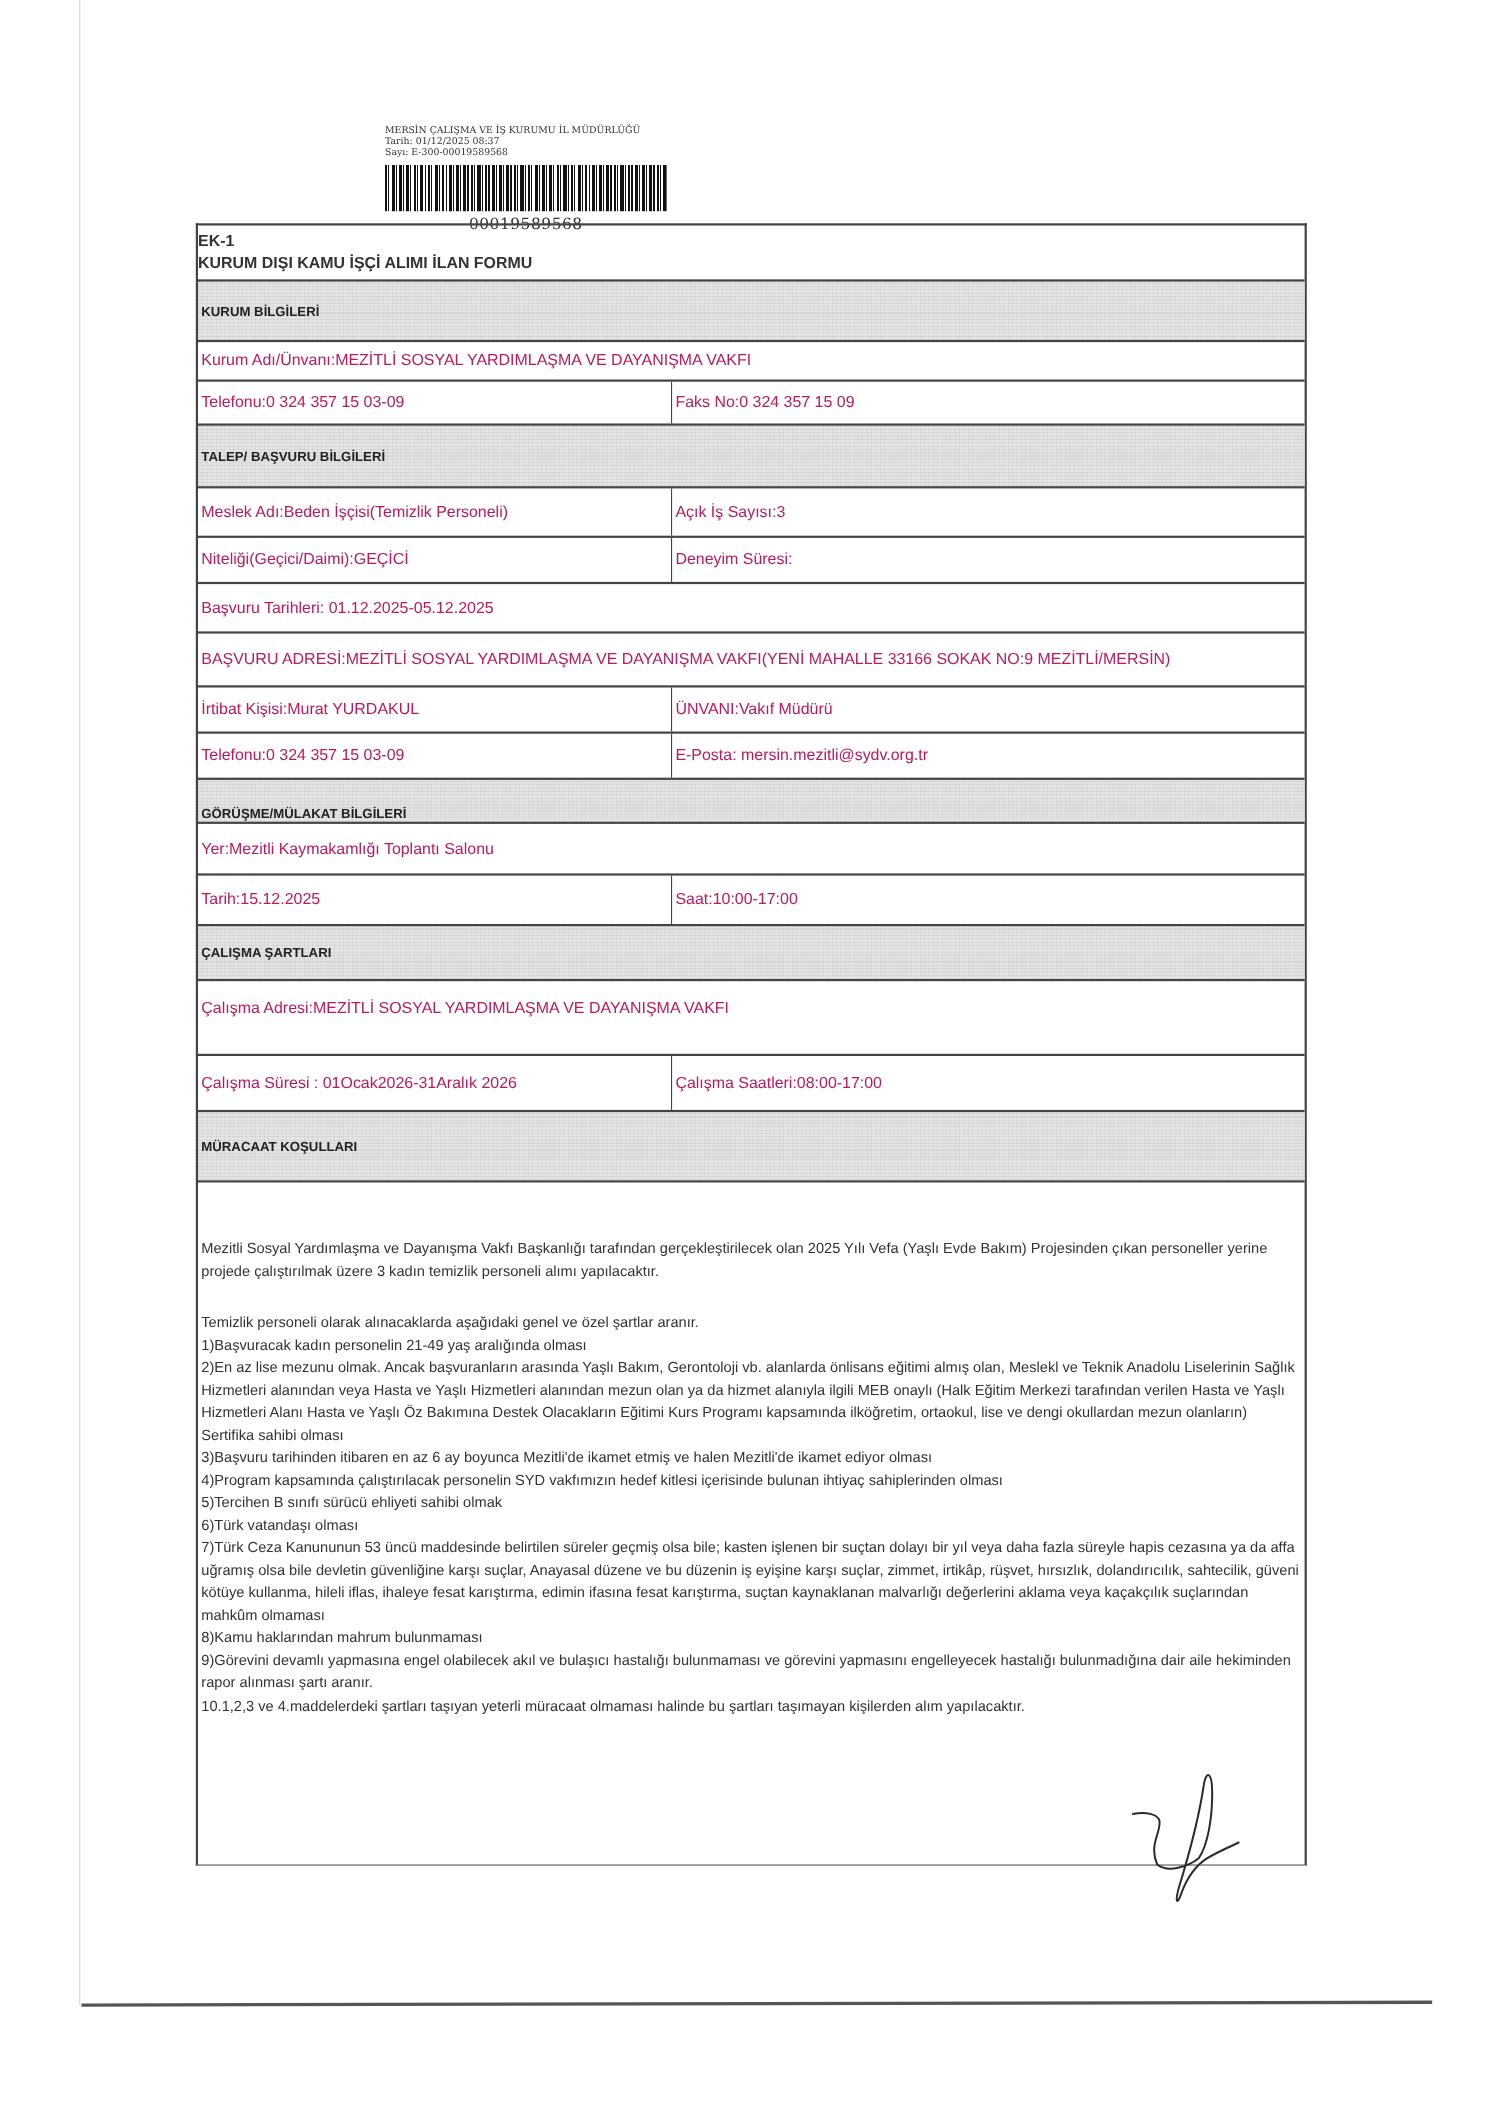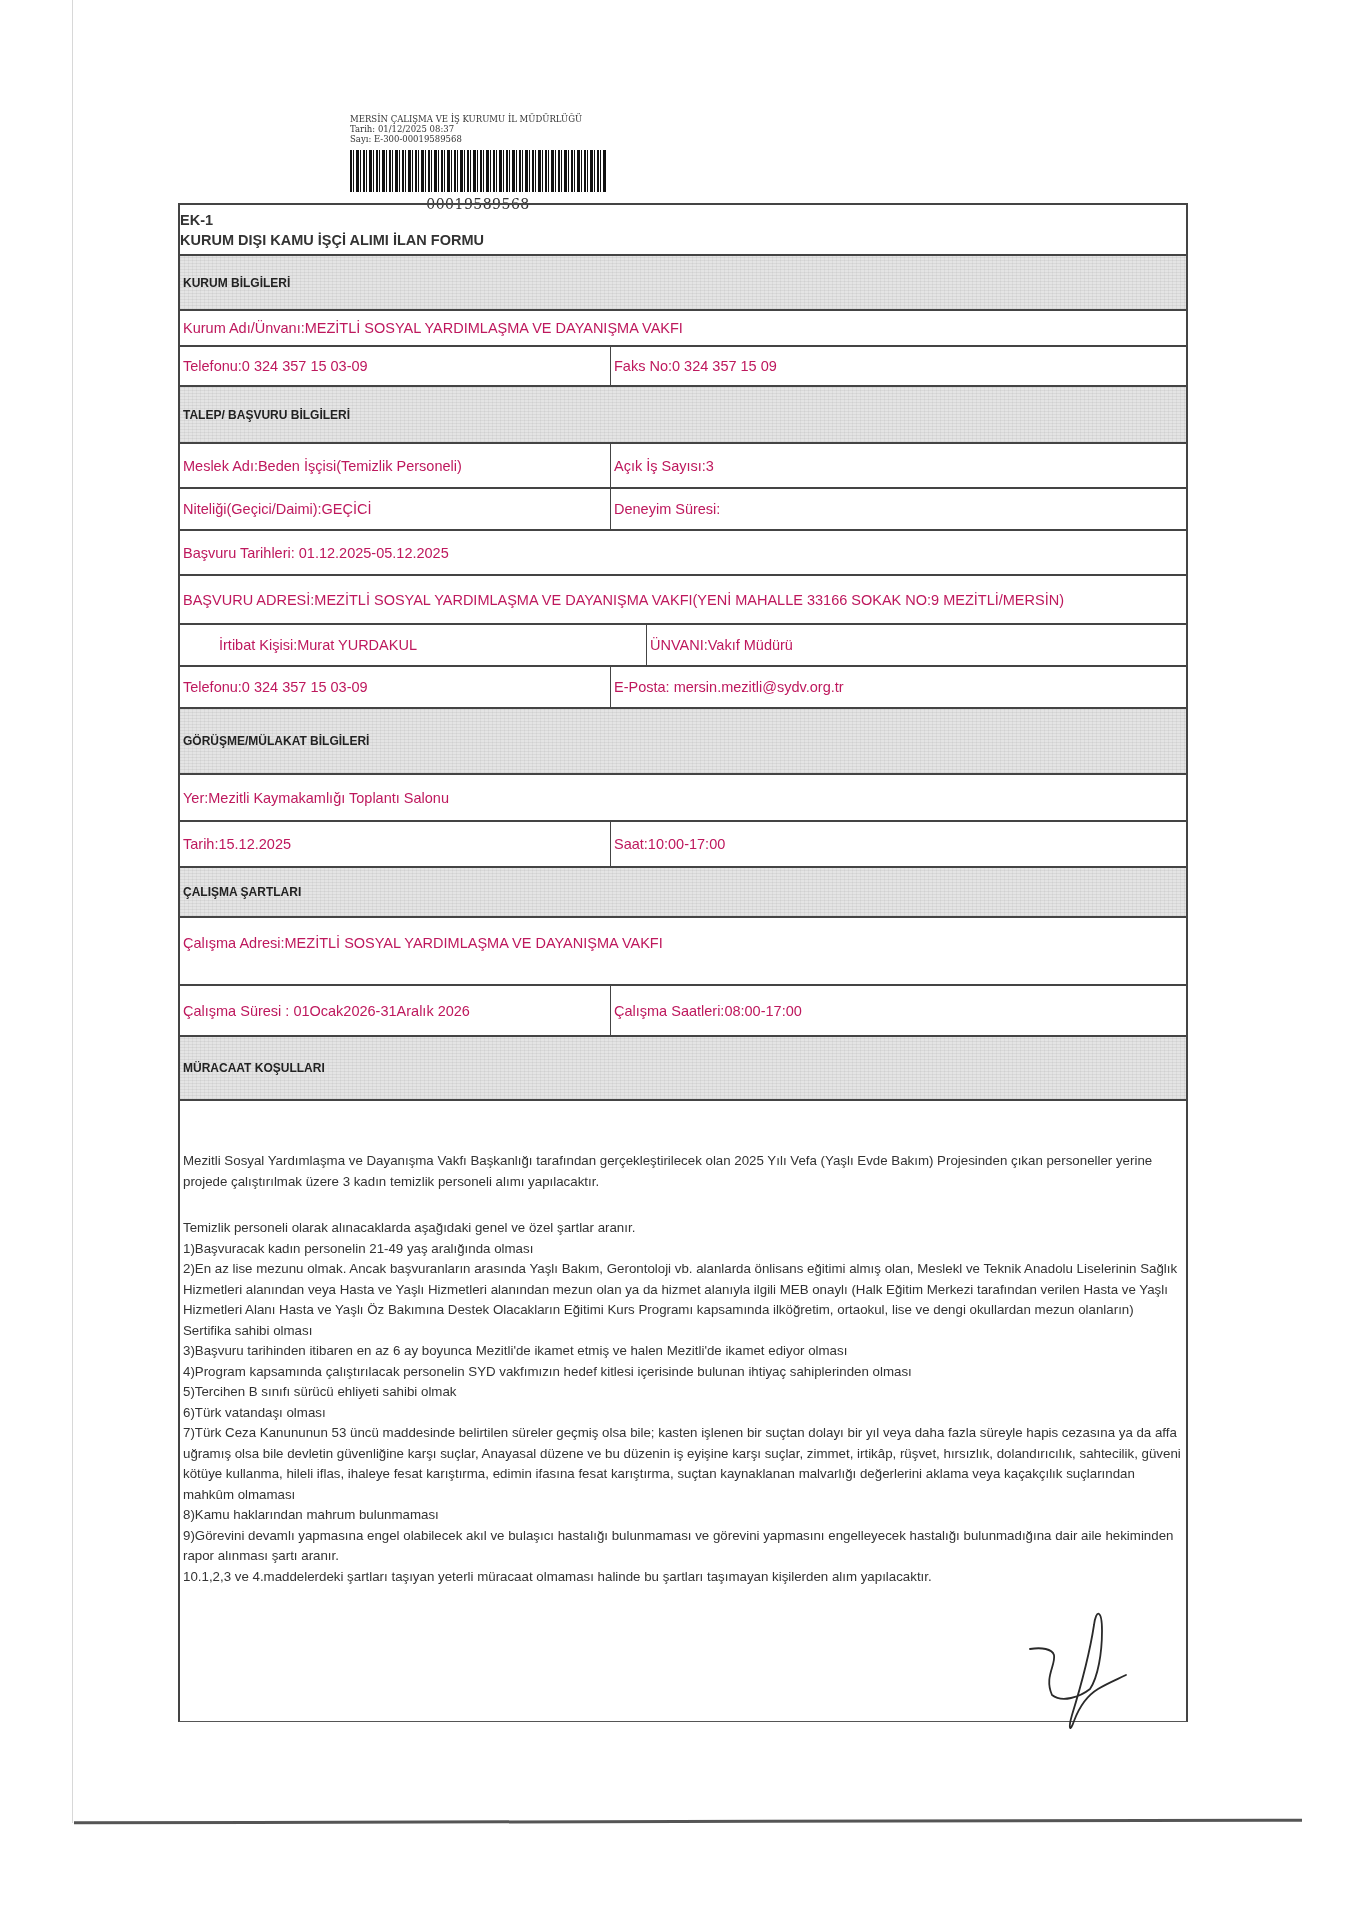--- a/index.html
+++ b/index.html
@@ -71,30 +71,30 @@
   <div class="row" style="height:42px;">
     <div class="cell left">Niteliği(Geçici/Daimi):GEÇİCİ</div>
     <div class="cell">Deneyim Süresi:</div>
   </div>
   <div class="row" style="height:45px;">
     <div class="cell">Başvuru Tarihleri: 01.12.2025-05.12.2025</div>
   </div>
   <div class="row" style="height:49px;">
     <div class="cell">BAŞVURU ADRESİ:MEZİTLİ SOSYAL YARDIMLAŞMA VE DAYANIŞMA VAKFI(YENİ MAHALLE 33166 SOKAK NO:9 MEZİTLİ/MERSİN)</div>
   </div>
-  <div class="row" style="height:42px;padding-left:36px;">
+  <div class="row" style="height:42px;">
     <div class="cell left">İrtibat Kişisi:Murat YURDAKUL</div>
     <div class="cell">ÜNVANI:Vakıf Müdürü</div>
   </div>
   <div class="row" style="height:42px;">
     <div class="cell left">Telefonu:0 324 357 15 03-09</div>
     <div class="cell">E-Posta: mersin.mezitli@sydv.org.tr</div>
   </div>
 
-  <div class="row section" style="height:66px;">
+  <div class="row section" style="height:40px;align-items:flex-end;">
     <div class="cell">GÖRÜŞME/MÜLAKAT BİLGİLERİ</div>
   </div>
   <div class="row" style="height:47px;">
     <div class="cell">Yer:Mezitli Kaymakamlığı Toplantı Salonu</div>
   </div>
   <div class="row" style="height:46px;">
     <div class="cell left">Tarih:15.12.2025</div>
     <div class="cell">Saat:10:00-17:00</div>
   </div>
 

